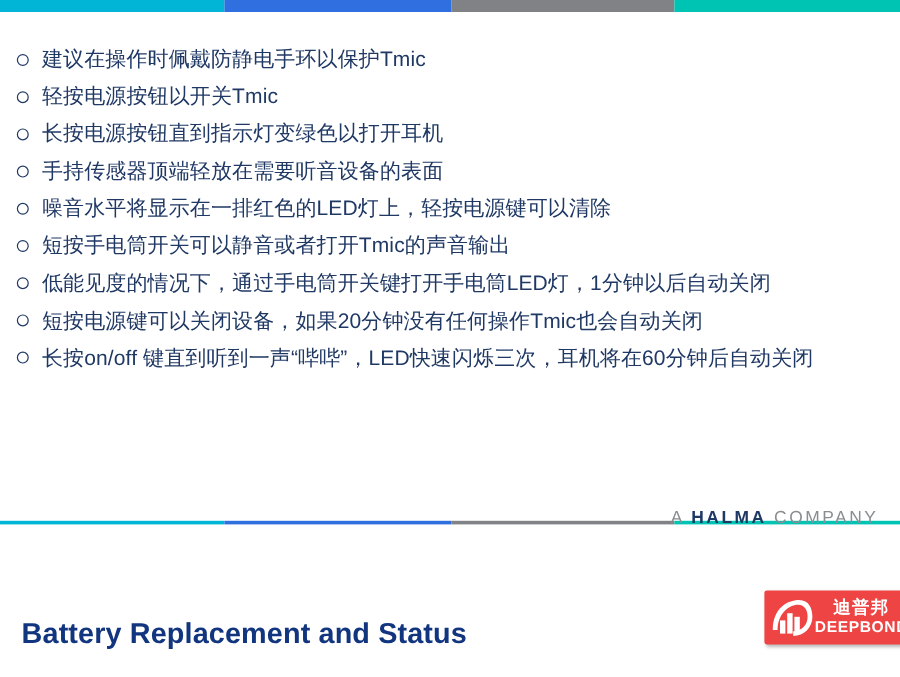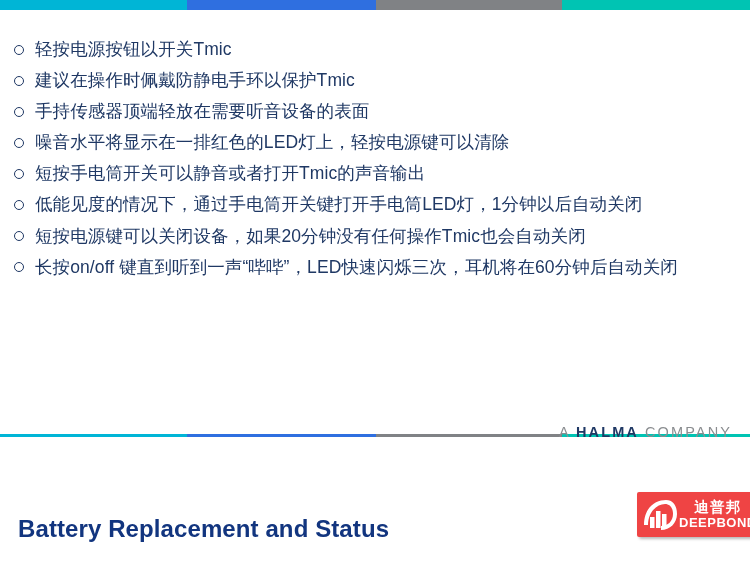--- a/index.html
+++ b/index.html
@@ -160,28 +160,32 @@
   <div class="seg seg-cyan"></div>
   <div class="seg seg-blue"></div>
   <div class="seg seg-gray"></div>
   <div class="seg seg-teal"></div>
 </div>
 
 <div class="content">
 
   <div class="bullet">
     <span class="marker"></span>
+    <span class="btext">建议在操作时佩戴防静电手环以保护Tmic</span>
+  </div>
+
+  <div class="bullet">
+    <span class="marker"></span>
     <span class="btext">轻按电源按钮以开关Tmic</span>
   </div>
 
   <div class="bullet">
     <span class="marker"></span>
-    <span class="btext">建议在操作时佩戴防静电手环以保护Tmic</span>
-  </div>
-
+    <span class="btext">长按电源按钮直到指示灯变绿色以打开耳机</span>
+  </div>
 
   <div class="bullet">
     <span class="marker"></span>
     <span class="btext">手持传感器顶端轻放在需要听音设备的表面</span>
   </div>
 
   <div class="bullet">
     <span class="marker"></span>
     <span class="btext">噪音水平将显示在一排红色的LED灯上，轻按电源键可以清除</span>
   </div>

